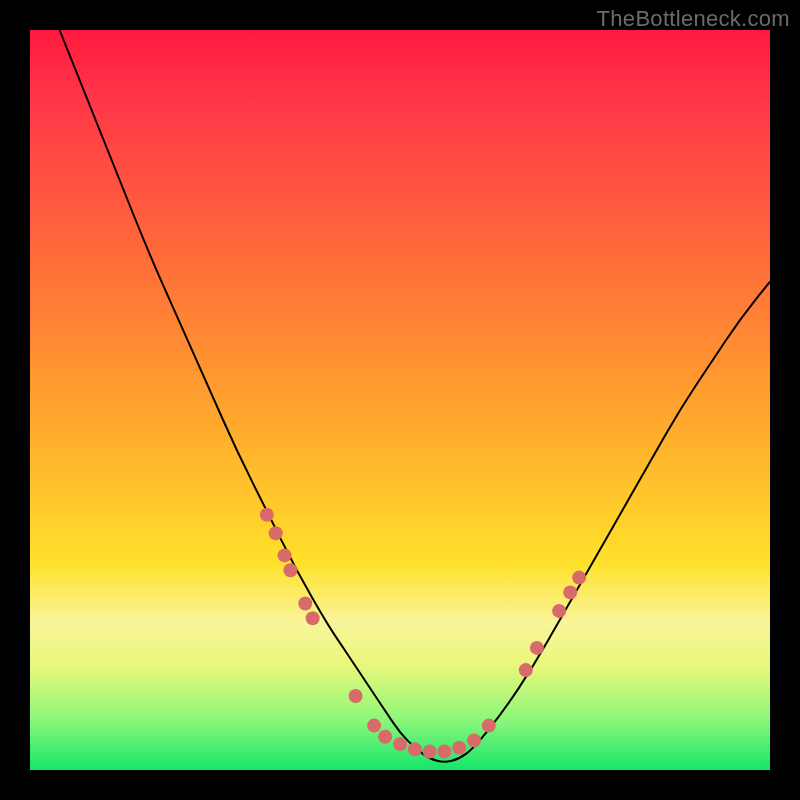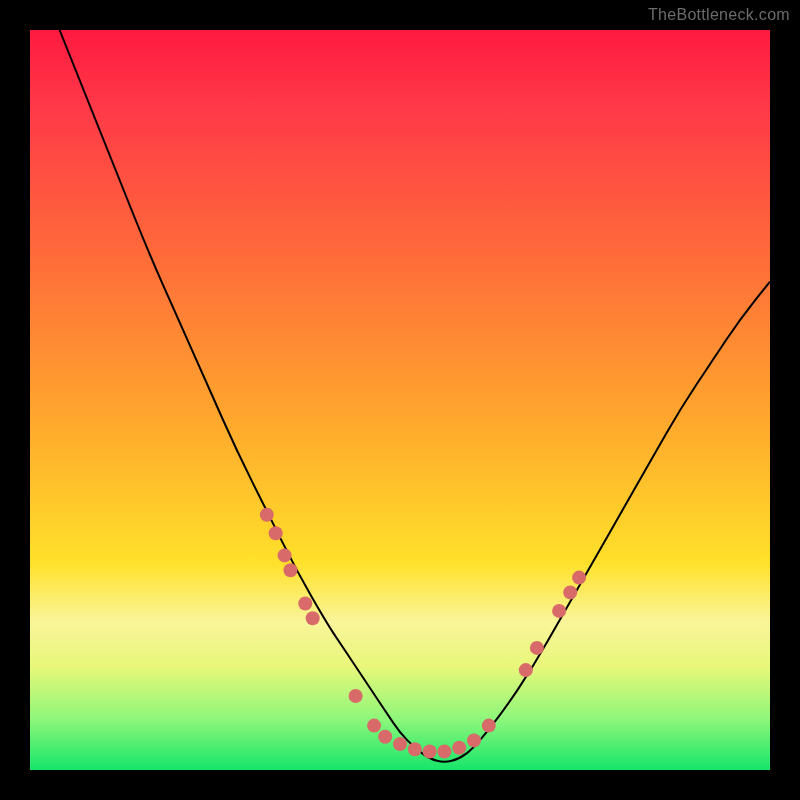--- a/index.html
+++ b/index.html
@@ -35,21 +35,21 @@
       #e8f77a 86%,
       #8ff77a 93%,
       #16e56a 100%
     );
   }
   .watermark {
     position: absolute;
     top: 6px;
     right: 10px;
     color: #6b6b6b;
-    font-size: 16px;
+    font-size: 22px;
     letter-spacing: 0.3px;
     pointer-events: none;
   }
   svg.overlay {
     position: absolute;
     inset: 0;
     width: 740px;
     height: 740px;
     overflow: visible;
   }

